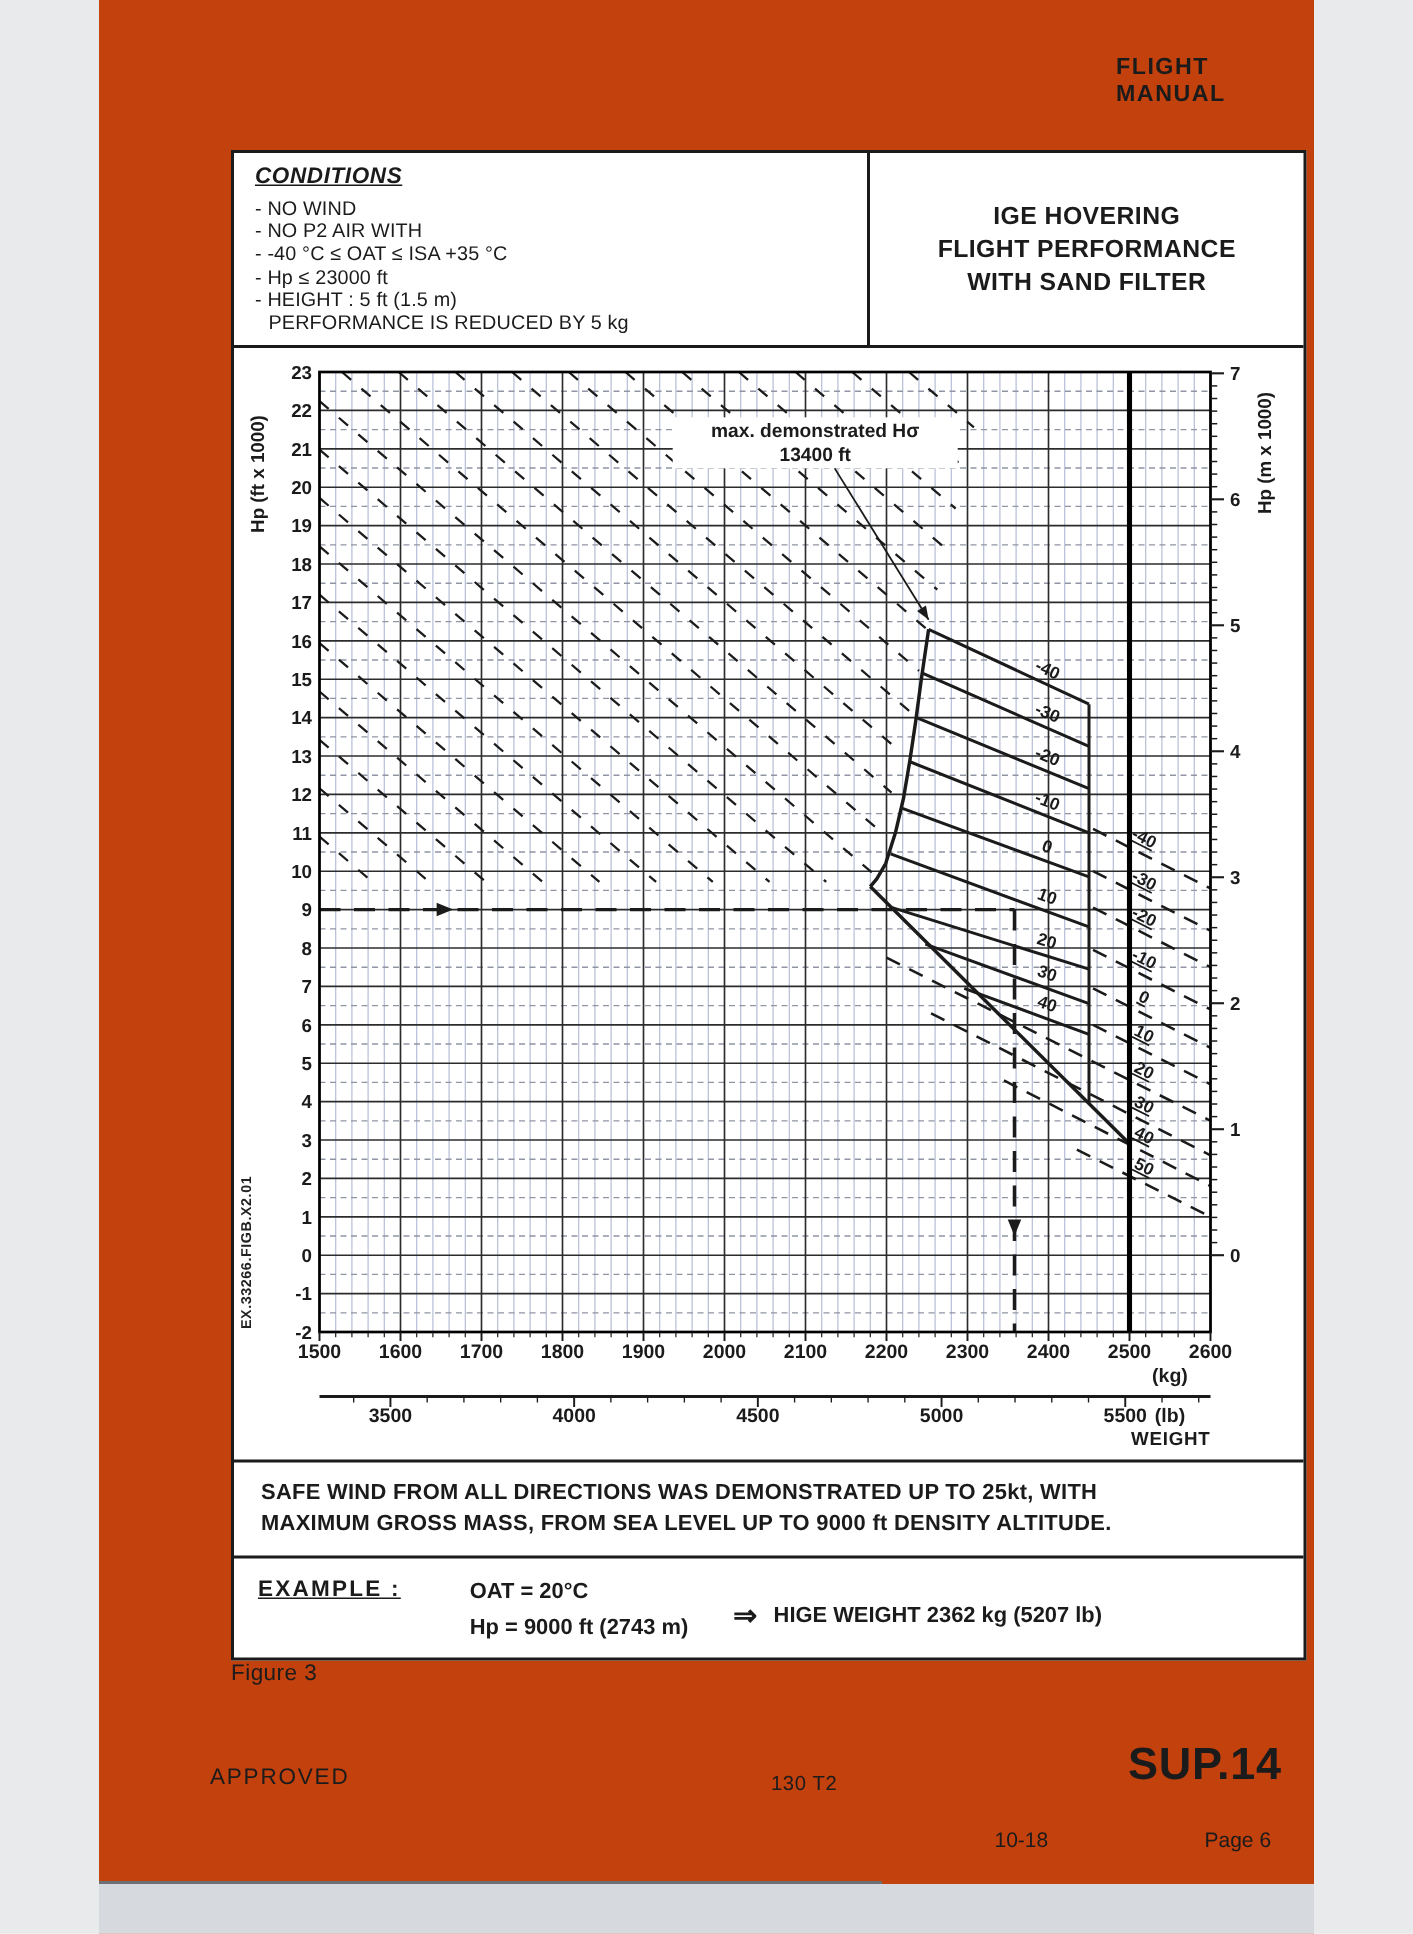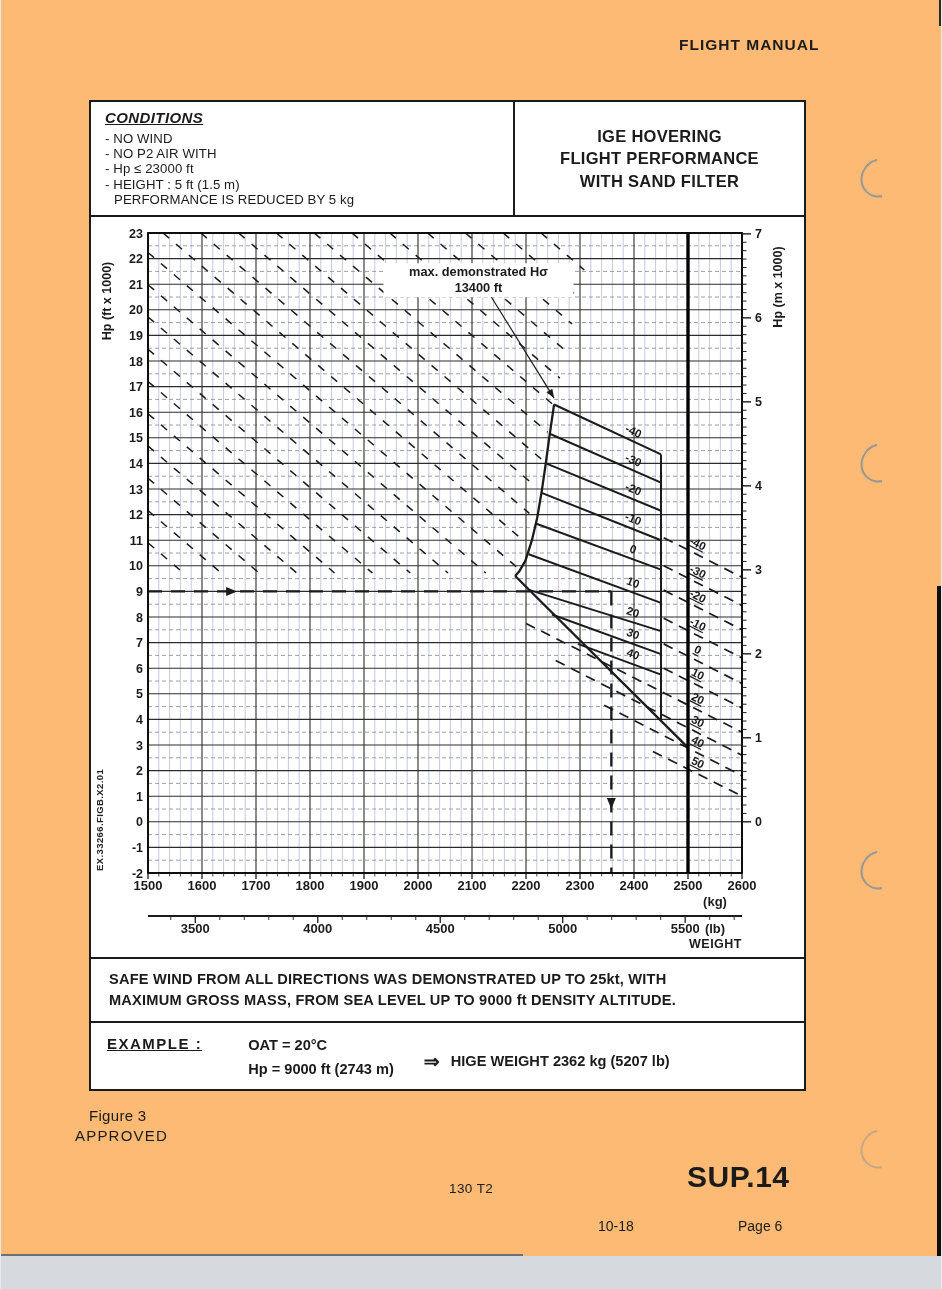--- a/index.html
+++ b/index.html
@@ -1,16 +1,16 @@
 <!DOCTYPE html>
 <html><head>
 <meta charset="utf-8">
 <style>
   html,body{margin:0;padding:0;background:#e9eaec;}
-  .page{position:relative;width:940px;height:1289px;margin:0 auto;background:#fdba74;
+  .page{position:relative;width:810px;height:1289px;margin:0 auto;background:#c2410c;
         font-family:"Liberation Sans",sans-serif;color:#1b1b1b;overflow:hidden;}
   .flight-manual{position:absolute;left:678px;top:36px;font-size:15.5px;font-weight:600;letter-spacing:1px;}
   .main-box{position:absolute;left:88px;top:100px;width:713px;border:2px solid #1b1b1b;background:#fff;}
   .header-row{display:flex;border-bottom:2px solid #1b1b1b;}
   .cond-cell{width:400px;border-right:2px solid #1b1b1b;padding:7px 8px 8px 14px;}
   .cond-title{font-weight:700;font-size:15px;text-decoration:underline;letter-spacing:.4px;margin-bottom:5px;font-style:italic;}
   .cond-item{font-weight:400;font-size:13.2px;line-height:1.15;letter-spacing:.1px;}
   .cond-item.cont{padding-left:9px;}
   .title-cell{flex:1;display:flex;flex-direction:column;justify-content:center;align-items:center;text-align:center;padding:8px 4px;}
   .title-line{font-weight:700;font-size:16.5px;line-height:1.35;letter-spacing:.3px;}
@@ -18,21 +18,21 @@
   .ex-code{position:absolute;left:3px;top:654px;transform:rotate(-90deg);transform-origin:0 0;
            font-size:9.5px;font-weight:600;letter-spacing:.4px;white-space:nowrap;color:#222;}
   .safe-wind{border-top:2px solid #1b1b1b;padding:10px 16px 10px 18px;font-weight:700;font-size:14.6px;line-height:1.45;letter-spacing:.2px;}
   .example-row{border-top:2px solid #1b1b1b;padding:6px 14px 12px 16px;display:flex;}
   .ex-label{font-weight:700;font-size:15px;text-decoration:underline;letter-spacing:1.5px;margin-top:6px;white-space:nowrap;}
   .ex-inputs{margin-left:46px;font-weight:700;font-size:14.6px;}
   .ex-inputs div{margin-top:8px;}
   .ex-result{margin-left:30px;align-self:center;margin-top:16px;font-weight:700;font-size:14.6px;display:flex;align-items:center;white-space:nowrap;}
   .ex-arrow{font-size:19px;margin-right:11px;font-weight:700;}
   .figure-caption{position:absolute;left:88px;width:713px;top:1107px;text-align:left;font-size:15px;letter-spacing:.3px;}
-  .ft-approved{position:absolute;left:74px;top:1127px;font-size:15px;letter-spacing:1.2px;}
+  .ft-approved{position:absolute;left:74px;top:1176px;font-size:15px;letter-spacing:1.2px;}
   .ft-model{position:absolute;left:448px;top:1181px;font-size:13.5px;letter-spacing:.4px;}
   .ft-sup{position:absolute;left:686px;top:1160px;font-size:30px;font-weight:700;letter-spacing:.5px;}
   .ft-rev{position:absolute;left:597px;top:1218px;font-size:14px;}
   .ft-page{position:absolute;left:737px;top:1218px;font-size:14px;}
   .hole{position:absolute;left:860px;width:33px;height:36px;border:2.2px solid #979797;border-radius:50%;
         border-top-color:transparent;border-right-color:transparent;transform:rotate(34deg);background:transparent;}
   .scan-right{position:absolute;left:936px;top:586px;width:6px;height:672px;background:#0e0e0e;}
   .scan-right-top{position:absolute;left:938px;top:0;width:4px;height:26px;background:#2a2a2a;}
   .scan-bottom-line{position:absolute;left:0;top:1254px;width:522px;height:2px;background:#6c6f73;}
   .scan-bottom-band{position:absolute;left:0;top:1256px;width:942px;height:33px;background:#d6d9dd;}
@@ -45,20 +45,21 @@
 
   <div class="flight-manual">FLIGHT MANUAL</div>
 
   <div class="main-box">
 
     <div class="header-row">
       <div class="cond-cell">
         <div class="cond-title">CONDITIONS</div>
         <div class="cond-item">- NO WIND</div>
         <div class="cond-item">- NO P2 AIR WITH</div>
+        <div class="cond-item">- -40 °C ≤ OAT ≤ ISA +35 °C</div>
         <div class="cond-item">- Hp ≤ 23000 ft</div>
         <div class="cond-item">- HEIGHT : 5 ft (1.5 m)</div>
         <div class="cond-item cont">PERFORMANCE IS REDUCED BY 5 kg</div>
       </div>
       <div class="title-cell">
         <div class="title-line">IGE HOVERING</div>
         <div class="title-line">FLIGHT PERFORMANCE</div>
         <div class="title-line">WITH SAND FILTER</div>
       </div>
     </div>

